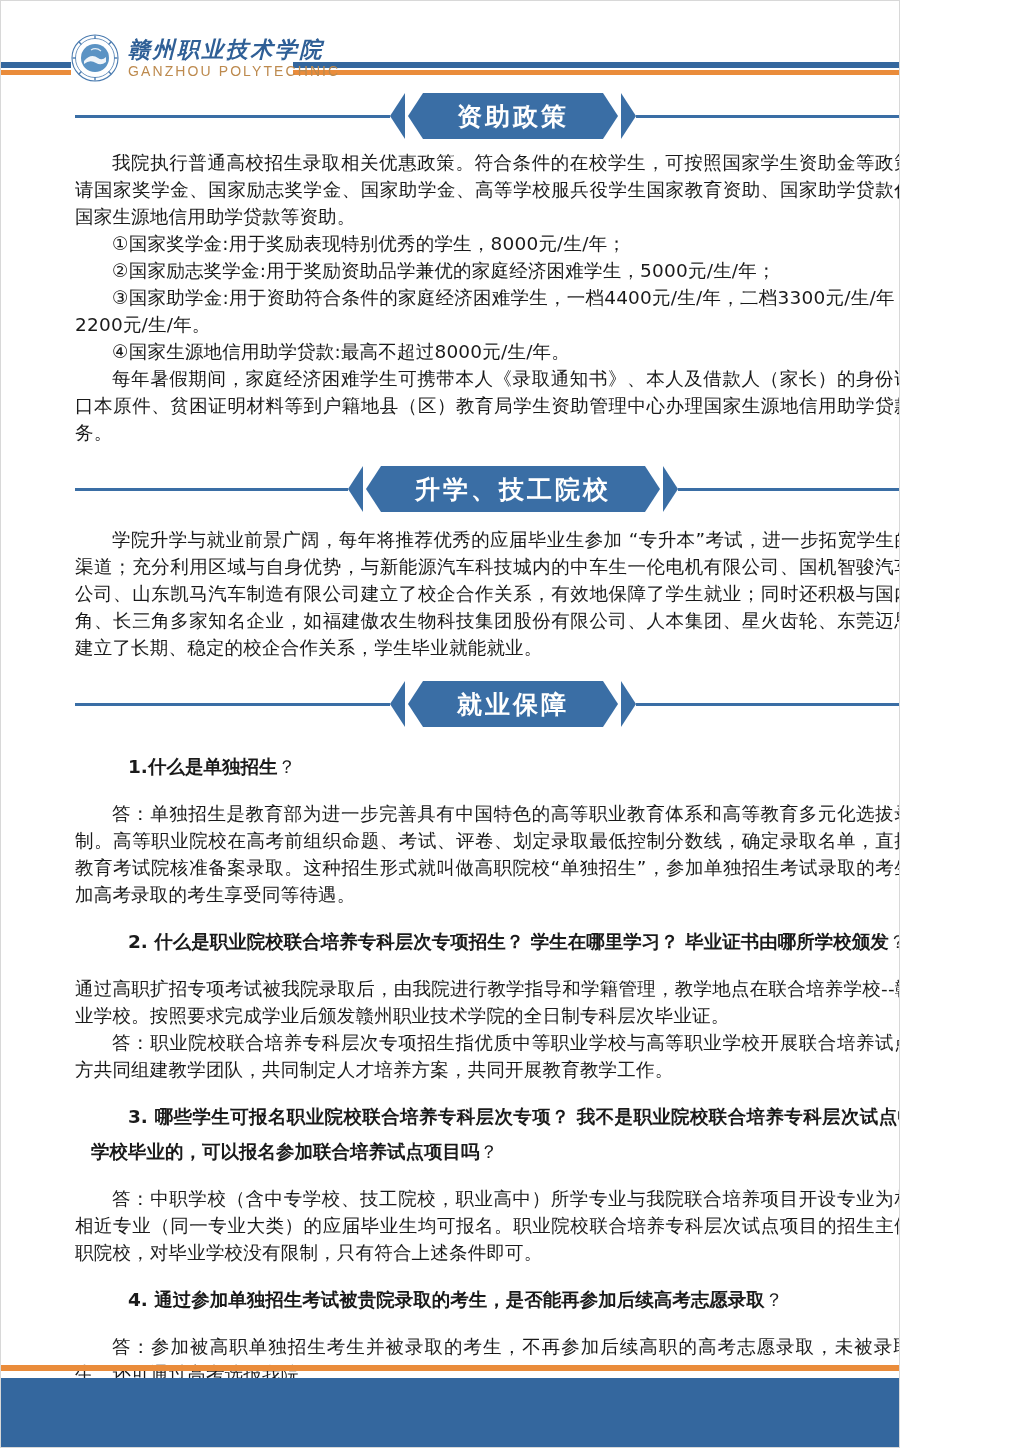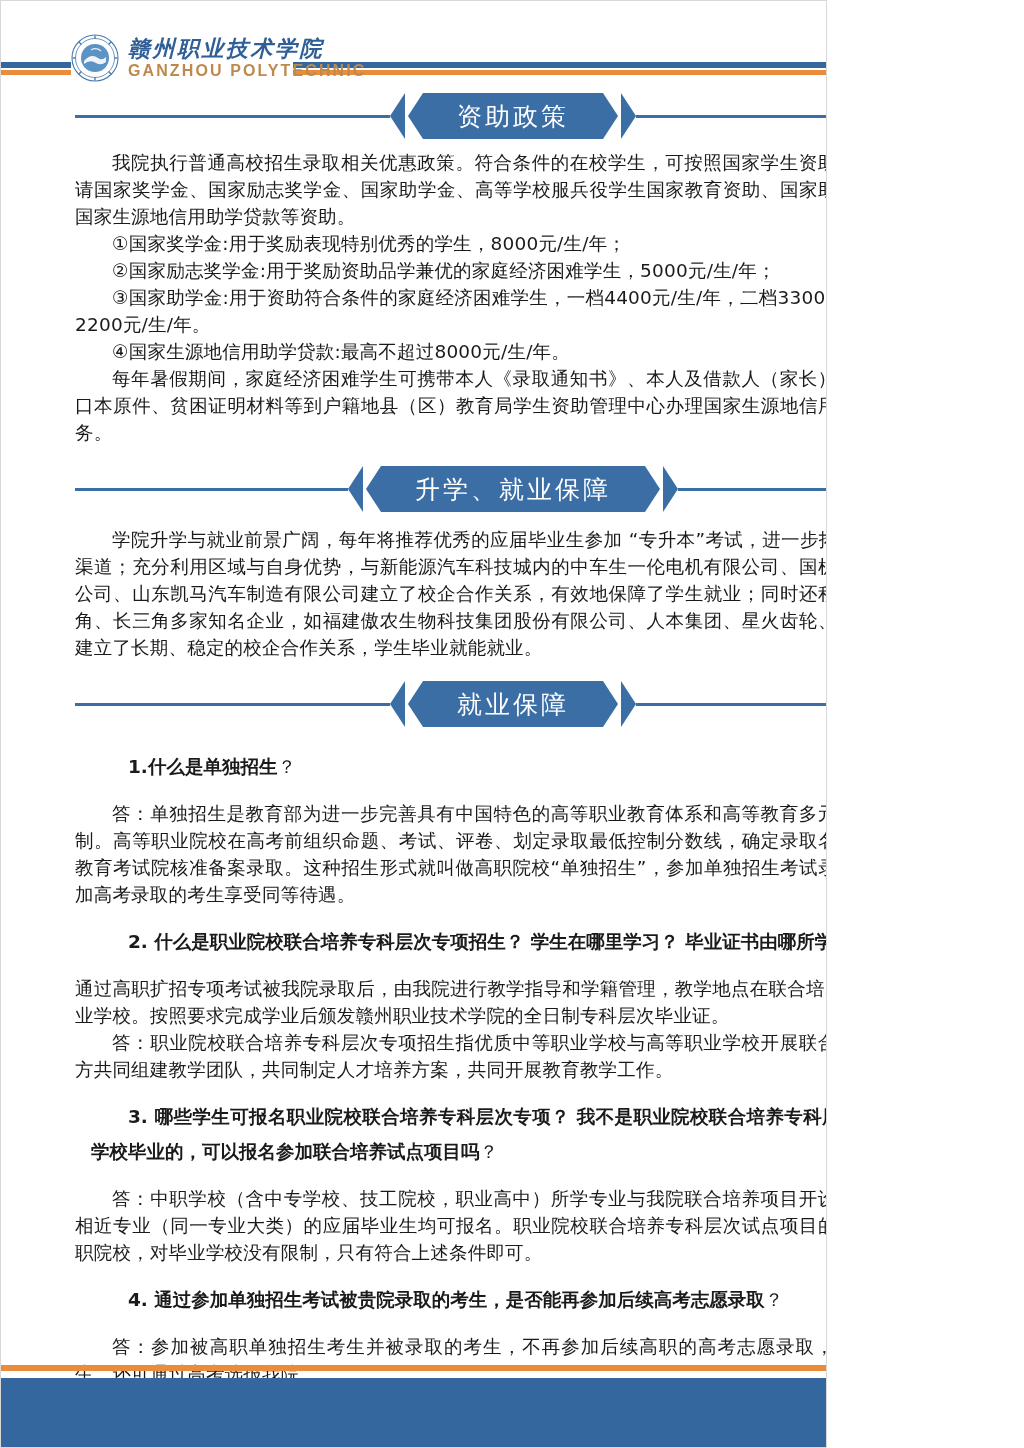--- a/index.html
+++ b/index.html
@@ -5,21 +5,21 @@
   html, body {
     margin: 0;
     padding: 0;
     background: #ffffff;
   }
   body {
     font-family: "Liberation Sans", "DejaVu Sans", sans-serif;
   }
   .page {
     position: relative;
-    width: 827px;
+    width: 900px;
     height: 1448px;
     background: #ffffff;
     overflow: hidden;
     box-sizing: border-box;
     border: 1px solid #d8d8d8;
   }
 
   
   .header {
     position: absolute;
@@ -79,25 +79,25 @@
     font-family: "DejaVu Serif", "Liberation Serif", serif;
     font-size: 22px;
     font-weight: bold;
     color: #2f5f96;
     letter-spacing: 2.5px;
     font-style: italic;
     white-space: nowrap;
   }
   .logo-en {
     margin-top: 4px;
-    font-size: 16px;
+    font-size: 14px;
     color: #b8860b;
     letter-spacing: 2.1px;
     white-space: nowrap;
-    font-weight: bold;
+    font-weight: normal;
     color: #bd8a4e;
   }
 
   
   .footer {
     position: absolute;
     left: 0;
     bottom: 0;
     width: 1022px;
     height: 82px;
@@ -165,21 +165,21 @@
     display: flex;
     align-items: center;
     justify-content: center;
     padding: 0 34px;
     box-sizing: border-box;
   }
   .banner-title {
     font-family: "DejaVu Sans", "Liberation Sans", sans-serif;
     color: #ffffff;
     font-size: 25px;
-    font-weight: normal;
+    font-weight: bold;
     letter-spacing: 3px;
     white-space: nowrap;
   }
 
   
   .content {
     position: absolute;
     left: 0;
     top: 92px;
     width: 1024px;
@@ -287,21 +287,21 @@
 
     <div class="sp-20"></div>
 
     <div class="section-banner">
       <div class="banner-line"></div>
       <div class="banner-chevrons">
         <span class="chev chev-l-outer"></span>
         <span class="chev chev-l-inner"></span>
       </div>
       <div class="banner-plate">
-        <span class="banner-title">升学、就业保障</span>
+        <span class="banner-title">升学、技工院校</span>
       </div>
       <div class="banner-chevrons">
         <span class="chev chev-r-inner"></span>
         <span class="chev chev-r-outer"></span>
       </div>
       <div class="banner-line"></div>
     </div>
 
     <div class="body-col">
       <div class="sp-14"></div>

